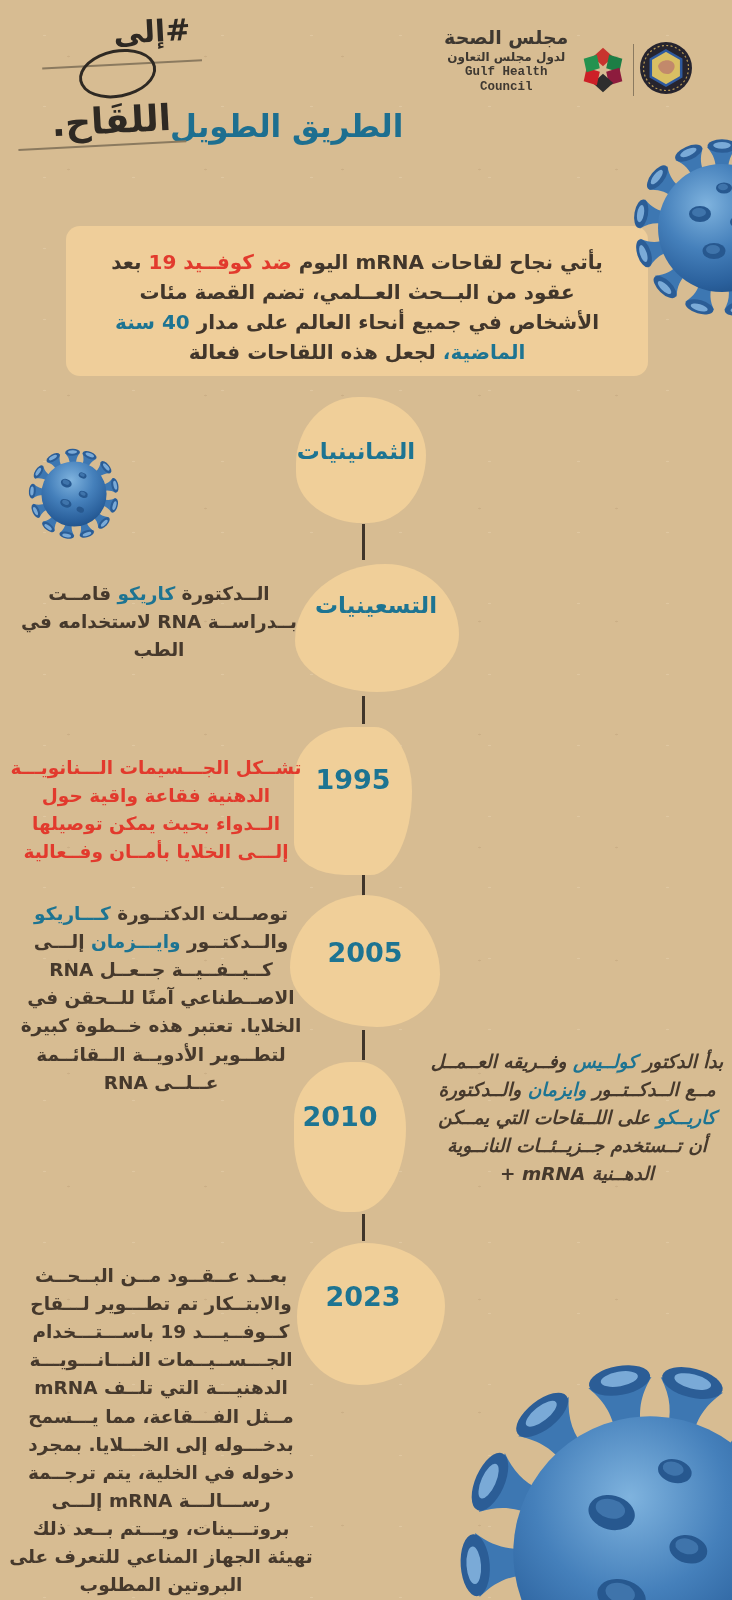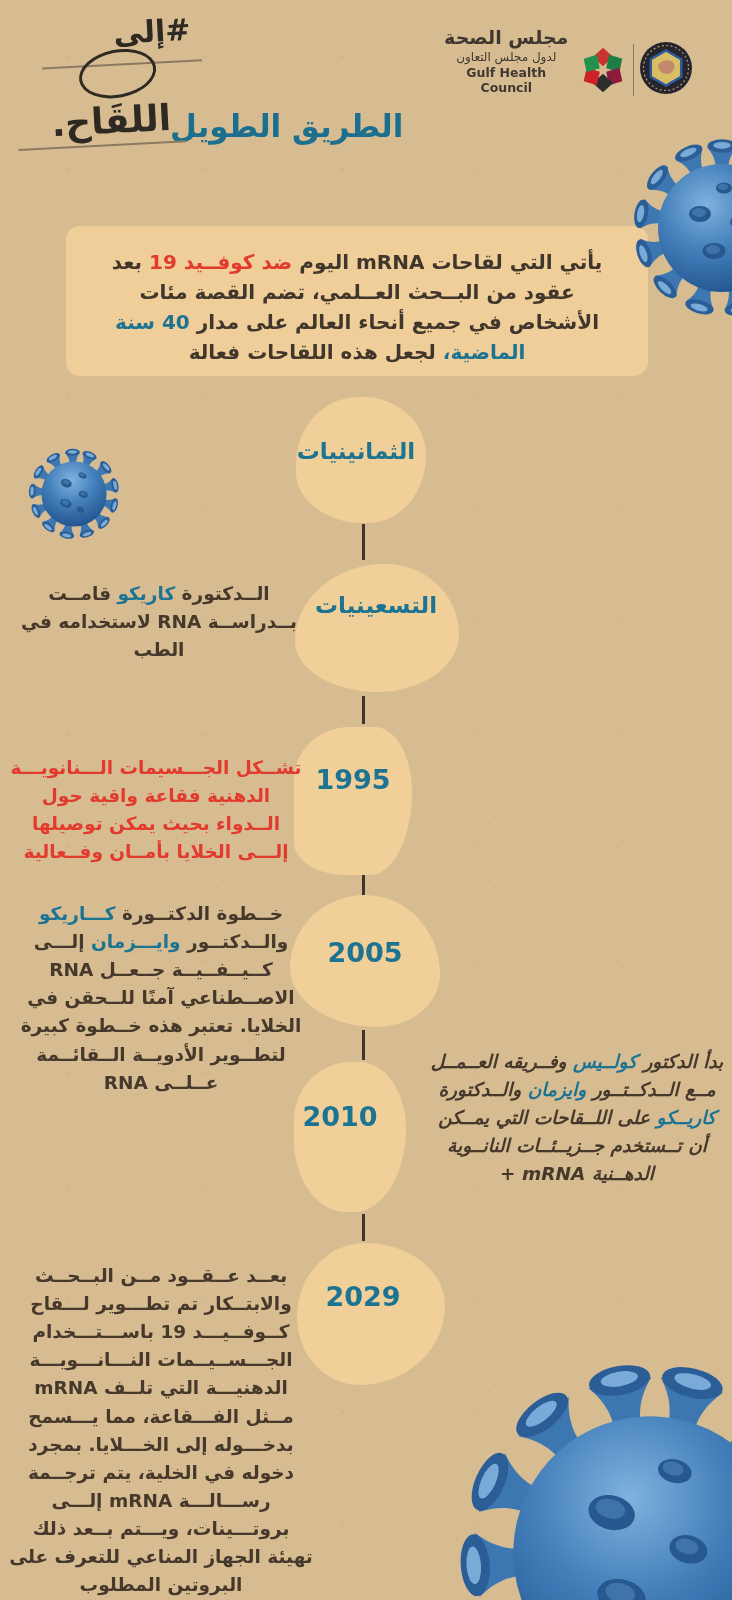--- a/index.html
+++ b/index.html
@@ -18,22 +18,22 @@
   .hashtag{left:26px;top:16px;width:172px;height:170px;color:#2e2923;transform:rotate(-3deg);z-index:4;}
   .ht1{position:absolute;top:0;right:4px;font-size:30px;font-weight:700;letter-spacing:1px;}
   .ht-loop{position:absolute;top:34px;right:40px;width:72px;height:42px;border:3.5px solid #2e2923;border-radius:50%;transform:rotate(-8deg);}
   .ht2{position:absolute;top:84px;right:28px;font-size:36px;font-weight:700;}
   .ht-line{position:absolute;height:1.6px;background:#8b7a5f;}
   .ht-line.a{top:48px;right:-6px;width:160px;}
   .ht-line.b{top:128px;right:14px;width:168px;}
   .logo{left:440px;top:30px;width:254px;height:66px;display:flex;align-items:flex-end;gap:4px;z-index:4;}
   .logo-text{text-align:center;color:#3e3831;line-height:1.25;flex:1;}
   .logo-t1{font-size:19px;font-weight:700;}
-  .logo-t2{font-size:12px;font-weight:400;}
-  .logo-t3{font-size:12.5px;font-weight:700;}
+  .logo-t2{font-size:12px;font-weight:700;}
+  .logo-t3{font-size:12.5px;font-weight:700;font-family:Liberation Mono, monospace;}
   .logo-divider{width:1.5px;height:52px;background:#8b7a60;}
   .title{left:170px;top:106px;width:380px;text-align:left;color:#1d6f90;font-size:31px;font-weight:800;line-height:1.32;z-index:2;}
   
   .intro{left:66px;top:226px;width:582px;height:150px;background:#efce9a;border-radius:14px;z-index:1;}
   .intro p{margin:0;padding:21px 26px;font-size:20px;font-weight:700;color:#41362b;line-height:1.5;text-align:center;}
   
   .teal{color:#1d7492;}
   .red{color:#e23a2d;}
   .ttext{font-size:18.5px;font-weight:700;color:#46392c;line-height:1.52;text-align:center;z-index:2;}
   .tlabel{color:#1d7492;font-weight:800;text-align:center;z-index:3;}
@@ -154,46 +154,46 @@
       <div class="logo-t2">لدول مجلس التعاون</div>
       <div class="logo-t3">Gulf Health Council</div>
     </div>
   </div>
 
   <div class="abs title">
     <div>الطريق الطويل</div>
   </div>
 
   <div class="abs intro">
-    <p><span>يأتي التي لقاحات mRNA اليوم </span><span class="red">ضد كوفــيد 19</span><span> بعد عقود من البــحث العــلمي، تضم القصة مئات الأشخاص في جميع أنحاء العالم على مدار </span><span class="teal">40 سنة الماضية،</span><span> لجعل هذه اللقاحات فعالة</span></p>
+    <p><span>يأتي نجاح لقاحات mRNA اليوم </span><span class="red">ضد كوفــيد 19</span><span> بعد عقود من البــحث العــلمي، تضم القصة مئات الأشخاص في جميع أنحاء العالم على مدار </span><span class="teal">40 سنة الماضية،</span><span> لجعل هذه اللقاحات فعالة</span></p>
   </div>
 
   <div class="abs conn c1"></div>
   <div class="abs conn c2"></div>
   <div class="abs conn c3"></div>
   <div class="abs conn c4"></div>
   <div class="abs conn c5"></div>
 
   <div class="abs blob b1"></div>
   <div class="abs blob b2"></div>
   <div class="abs blob b3"></div>
   <div class="abs blob b4"></div>
   <div class="abs blob b5"></div>
   <div class="abs blob b6"></div>
 
   <div class="abs tlabel tl1">الثمانينيات</div>
   <div class="abs tlabel tl2">التسعينيات</div>
   <div class="abs tlabel tl3">1995</div>
   <div class="abs tlabel tl4">2005</div>
   <div class="abs tlabel tl5">2010</div>
-  <div class="abs tlabel tl6">2029</div>
+  <div class="abs tlabel tl6">2023</div>
 
   <div class="abs ttext tt2"><span>الــدكتورة </span><span class="teal">كاريكو</span><span> قامــت بــدراســة RNA لاستخدامه في الطب</span></div>
   <div class="abs ttext tt3n"><span class="red">تشــكل الجـــسيمات الـــنانويـــة الدهنية فقاعة واقية حول الــدواء بحيث يمكن توصيلها إلـــى الخلايا بأمــان وفــعالية</span></div>
-  <div class="abs ttext tt4"><span>خــطوة الدكتــورة </span><span class="teal">كـــاريكو</span><span> والــدكتــور </span><span class="teal">وايـــزمان</span><span> إلـــى كــيــفــيــة جــعــل RNA الاصــطناعي آمنًا للــحقن في الخلايا. تعتبر هذه خــطوة كبيرة لتطــوير الأدويــة الــقائــمة عــلــى RNA</span></div>
+  <div class="abs ttext tt4"><span>توصــلت الدكتــورة </span><span class="teal">كـــاريكو</span><span> والــدكتــور </span><span class="teal">وايـــزمان</span><span> إلـــى كــيــفــيــة جــعــل RNA الاصــطناعي آمنًا للــحقن في الخلايا. تعتبر هذه خــطوة كبيرة لتطــوير الأدويــة الــقائــمة عــلــى RNA</span></div>
   <div class="abs ttext tt5"><span>بدأ الدكتور </span><span class="teal">كولــيس</span><span> وفــريقه العــمــل مــع الــدكــتــور </span><span class="teal">وايزمان</span><span> والــدكتورة </span><span class="teal">كاريــكو</span><span> على اللــقاحات التي يمــكن أن تــستخدم جــزيــئــات النانــوية الدهــنية ⁦+ mRNA⁩</span></div>
   <div class="abs ttext tt6"><span>بعــد عــقــود مــن البــحــث والابتــكار تم تطـــوير لـــقاح كــوفــيـــد 19 باســـتـــخدام الجـــســيــمات النـــانـــويـــة الدهنيـــة التي تلــف mRNA مــثل الفـــقاعة، مما يـــسمح بدخـــوله إلى الخـــلايا. بمجرد دخوله في الخلية، يتم ترجــمة رســـالـــة mRNA إلـــى بروتـــينات، ويـــتم بــعد ذلك تهيئة الجهاز المناعي للتعرف على البروتين المطلوب</span></div>
 
   <svg class="abs virus virus-top" viewBox="0 0 220 220">
       <use href="#virusg"></use>
     </svg>
   <svg class="abs virus virus-left" viewBox="0 0 220 220">
       <use href="#virusg"></use>
     </svg>
   <svg class="abs virus virus-bottom" viewBox="0 0 220 220">

